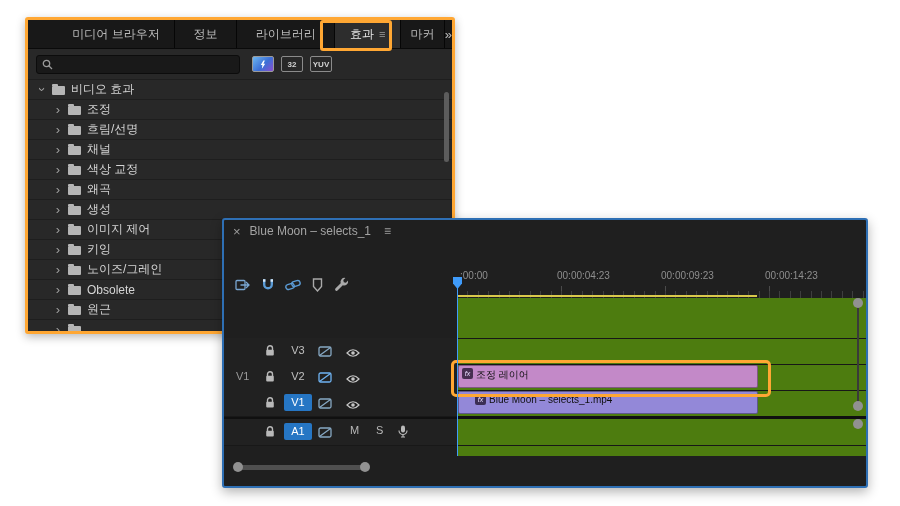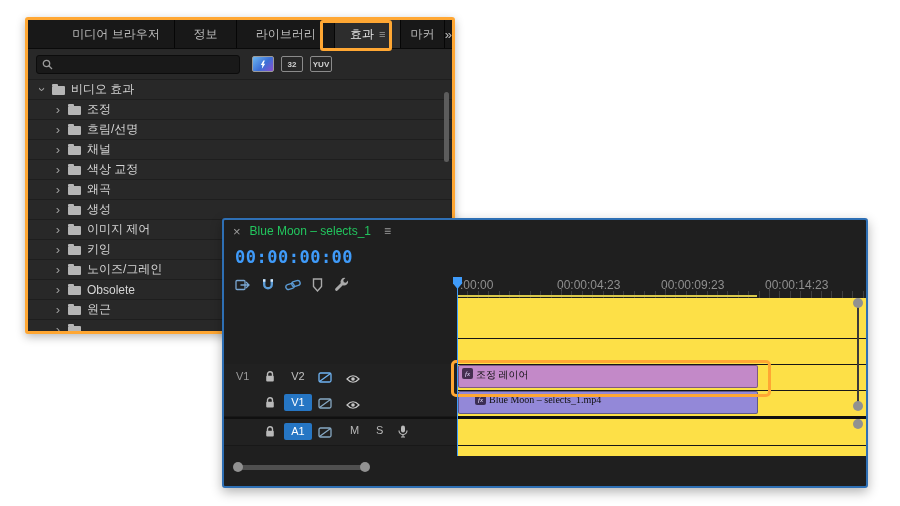--- a/index.html
+++ b/index.html
@@ -38,35 +38,35 @@
   .foldr::before { content:""; position:absolute; top:-2px; left:0; width:6px; height:2px; background:#b5b5b5;
                    border-radius:1px 1px 0 0; }
   .fxscroll { position:absolute; right:3px; top:12px; width:5px; height:70px; background:#5c5c5c; border-radius:3px; }
 
   
   .tlp { position:absolute; left:222px; top:218px; width:642px; height:266px; background:#1f1f1f;
          border:2px solid #2e6fb4; border-radius:3px; box-shadow:0 4px 12px rgba(0,0,0,.3); z-index:2; }
   .tl-titlebar { position:absolute; left:0; top:0; right:0; height:22px; display:flex; align-items:center;
                  gap:9px; padding:0 9px; font-size:12px; color:#cfcfcf; }
   .tl-close { color:#9d9d9d; font-size:13px; }
-  .tl-title { color:#22c55e; }
+  .tl-title { color:#a3a3a3; }
   .tl-menu { color:#9d9d9d; font-size:12px; margin-left:4px; }
   .tc { position:absolute; left:11px; top:27px; font-family:"DejaVu Sans Mono","Liberation Mono",monospace;
         font-size:17px; font-weight:bold; letter-spacing:.5px; color:#3f9bfa; }
   .tools { position:absolute; left:11px; top:57px; display:flex; align-items:center; gap:10px; }
   .toolbtn { background:none; border:none; padding:0; display:flex; cursor:default; }
   .ruler { position:absolute; left:233px; top:44px; right:2px; height:34px; }
-  .rlabel { position:absolute; top:14px; font-size:12px; color:#8f8f8f; white-space:nowrap; }
+  .rlabel { position:absolute; top:6px; font-size:10px; color:#8f8f8f; white-space:nowrap; }
   .ticks { position:absolute; left:0; right:0; bottom:0; height:7px;
            background:repeating-linear-gradient(90deg,#3e3e3e 0 1px,transparent 1px 10.4px); }
   .ticks-major { position:absolute; left:0; right:0; bottom:0; height:12px;
            background:repeating-linear-gradient(90deg,#4a4a4a 0 1px,transparent 1px 104px); }
   .workbar { position:absolute; left:233px; top:75px; width:300px; height:2px; background:#d9c94b; }
-  .lanes { position:absolute; left:233px; top:78px; right:0; bottom:30px; background:#fde047;
-           border-left:1px solid #0d0d0d;font-family:Liberation Serif, serif; }
+  .lanes { position:absolute; left:233px; top:78px; right:0; bottom:30px; background:#4d7c0f;
+           border-left:1px solid #0d0d0d; }
   .lsep { position:absolute; left:0; right:0; height:1px; background:#171717; }
   .clip { position:absolute; left:0; width:300px; height:23px; border-radius:2px; border:1px solid rgba(0,0,0,.35);
           box-sizing:border-box; display:flex; align-items:flex-start; gap:3px; padding:2px 0 0 3px;
           font-size:10px; color:#101010; overflow:hidden; white-space:nowrap; }
   .fxbadge { flex:none; width:11px; height:11px; border-radius:2px; background:rgba(35,20,48,.78);
              color:#e9dcff; font-size:7px; font-style:italic; display:flex; align-items:center; justify-content:center; }
   .clip-hl { position:absolute; left:-7px; top:62px; width:314px; height:31px; border:3px solid #ffa733;
              border-radius:5px; pointer-events:none; z-index:5; box-sizing:content-box; }
   .va-div { position:absolute; left:0; right:0; top:196px; height:3px; background:#101010; }
   .thead { position:absolute; left:0; width:233px; height:26px; border-bottom:1px solid #181818; background:#212121; }
@@ -207,21 +207,20 @@
   </div>
 </section>
 
 <section class="tlp" style="border-color: rgb(46, 111, 180);">
   <div class="tl-titlebar">
     <span class="tl-close">×</span>
     <span class="tl-title">Blue Moon – selects_1</span>
     <span class="tl-menu">≡</span>
   </div>
 
-  <div class="tc" style="color: rgb(63, 155, 250);">00:00:00:00</div>
 
   <div class="tools">
     <button class="toolbtn">
       <svg width="16" height="14" viewBox="0 0 16 14">
         <rect x="1" y="2.5" width="9" height="9" rx="1" fill="none" stroke="#79a6d2" stroke-width="1.3"></rect>
         <path d="M5.5 7 h8.5 m-3 -3 3 3 -3 3" fill="none" stroke="#79a6d2" stroke-width="1.3"></path>
       </svg>
     </button>
     <button class="toolbtn">
       <svg width="14" height="15" viewBox="0 0 14 15">
@@ -270,20 +269,41 @@
     </div>
     <div class="clip" style="top: 93px; background: rgb(147, 136, 216); padding-left: 16px;">
       <span class="fxbadge">fx</span>
       <span>Blue Moon – selects_1.mp4</span>
     </div>
     <div class="clip-hl" style="border-color: rgb(255, 167, 51);"></div>
   </div>
 
   <div class="va-div"></div>
 
+  <div class="thead" style="top:118px">
+    <button class="lockb">
+      <svg width="12" height="13" viewBox="0 0 12 13">
+        <path d="M3.5 6 V4.2 a2.5 2.5 0 0 1 5 0 V6" fill="none" stroke="#b9b9b9" stroke-width="1.4"></path>
+        <rect x="2.2" y="5.8" width="7.6" height="5.6" rx="1" fill="#b9b9b9"></rect>
+      </svg>
+    </button>
+    <button class="tname">V3</button>
+    <button class="syncb">
+      <svg width="14" height="11" viewBox="0 0 14 11">
+        <rect x="1" y="1" width="12" height="9" rx="1.5" fill="none" stroke="#87a9c4" stroke-width="1.3"></rect>
+        <path d="M1.5 9.5 L12.5 1.5" stroke="#87a9c4" stroke-width="1.3"></path>
+      </svg>
+    </button>
+    <button class="eyeb">
+      <svg width="14" height="10" viewBox="0 0 14 10">
+        <path d="M1 5 Q7 -1.5 13 5 Q7 11.5 1 5 Z" fill="none" stroke="#c6c6c6" stroke-width="1.2"></path>
+        <circle cx="7" cy="5" r="1.8" fill="#c6c6c6"></circle>
+      </svg>
+    </button>
+  </div>
 
   <div class="thead" style="top:144px">
     <span class="src">V1</span>
     <button class="lockb">
       <svg width="12" height="13" viewBox="0 0 12 13">
         <path d="M3.5 6 V4.2 a2.5 2.5 0 0 1 5 0 V6" fill="none" stroke="#b9b9b9" stroke-width="1.4"></path>
         <rect x="2.2" y="5.8" width="7.6" height="5.6" rx="1" fill="#b9b9b9"></rect>
       </svg>
     </button>
     <button class="tname">V2</button>

